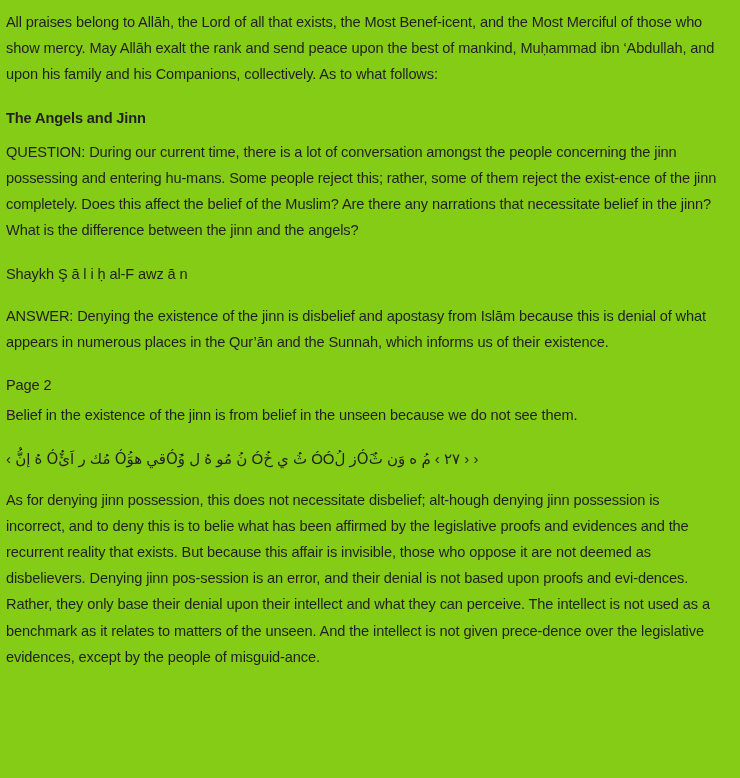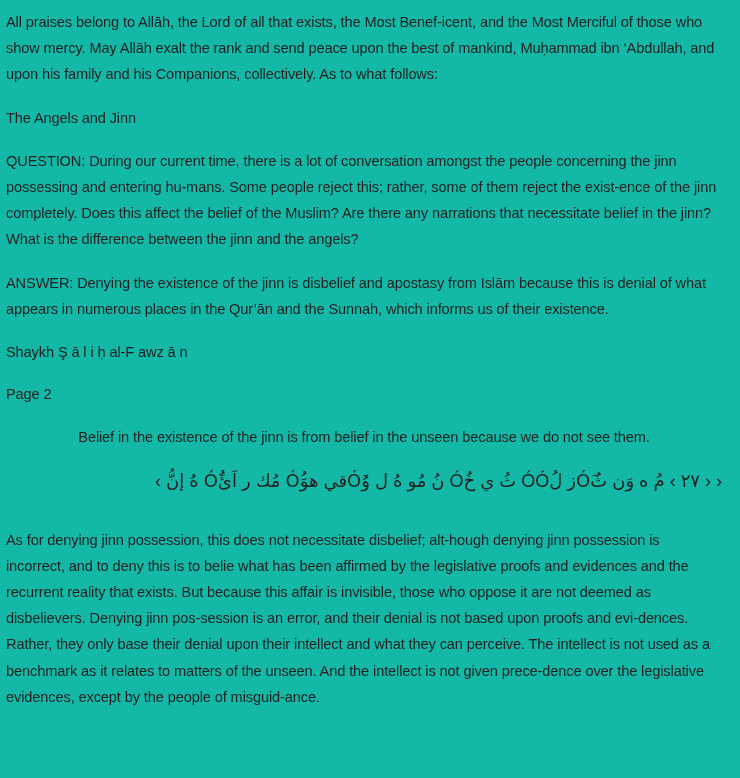--- a/index.html
+++ b/index.html
@@ -14,81 +14,81 @@
     overflow: hidden;
     font-family: "Liberation Sans", "DejaVu Sans", sans-serif;
     color: #231f20;
     -webkit-font-smoothing: antialiased;
   }
   .page {
     box-sizing: border-box;
     width: 740px;
     height: 778px;
     padding: 9px 18px 0 6px;
-    background: #14b8a6;
+    background: #84cc16;
   }
   .block {
     font-size: 14.6px;
     line-height: 26.2px;
     letter-spacing: -0.12px;
     color: #231f20;
     text-align: left;
     margin: 0;
     white-space: pre-wrap;
   }
   .para {
     margin-bottom: 17px;
   }
   .para-tight {
     margin-bottom: 16px;
-    text-align: center;
   }
   .heading {
     margin-bottom: 16px;
     letter-spacing: -0.05px;
   }
   .subheading {
-    margin-bottom: 17px;
+    margin-bottom: 8px;
+    font-weight: bold;
   }
   .attribution {
     margin-bottom: 16px;
   }
   .page-label {
-    margin-bottom: 17px;
+    margin-bottom: 4px;
   }
   .quran-line {
     direction: rtl;
-    text-align: right;
+    text-align: left;
     unicode-bidi: plaintext;
-    font-size: 18px;
+    font-size: 15px;
     line-height: 28px;
-    margin-bottom: 32px;
+    margin-bottom: 14px;
     white-space: nowrap;
     color: #231f20;
   }
   .quran-line .inner {
     display: inline-block;
     direction: rtl;
   }
 </style>
 </head>
 <body style="background: rgb(255, 255, 255);">
 
 <div class="page">
 
   <p class="block para">All praises belong to Allāh, the Lord of all that exists, the Most Benef-icent, and the Most Merciful of those who show mercy. May Allāh exalt the rank and send peace upon the best of mankind, Muḥammad ibn ‘Abdullah, and upon his family and his Companions, collectively. As to what follows:</p>
 
 
   <p class="block subheading">The Angels and Jinn</p>
 
   <p class="block para">QUESTION: During our current time, there is a lot of conversation amongst the people concerning the jinn possessing and entering hu-mans. Some people reject this; rather, some of them reject the exist-ence of the jinn completely. Does this affect the belief of the Muslim? Are there any narrations that necessitate belief in the jinn? What is the difference between the jinn and the angels?</p>
 
+  <p class="block attribution">Shaykh Ş ā l i ḥ al-F awz ā n</p>
+
   <p class="block para">ANSWER: Denying the existence of the jinn is disbelief and apostasy from Islām because this is denial of what appears in numerous places in the Qur’ān and the Sunnah, which informs us of their existence.</p>
-
-  <p class="block attribution">Shaykh Ş ā l i ḥ al-F awz ā n</p>
 
   <p class="block page-label">Page 2</p>
 
   <p class="block para-tight">Belief in the existence of the jinn is from belief in the unseen because we do not see them.</p>
 
 
   <div class="quran-line"><span class="inner">‹ ‹ ٢٧ › مُ ه وَن ثُÓَز لُÓÓ ثُ ي خُÓ نُ مُو هُ ل وُÓَقي هوَÓُ مُك ر اَئُÓَ هُ إنُّ ›</span></div>
 
 
   <p class="block para">As for denying jinn possession, this does not necessitate disbelief; alt-hough denying jinn possession is incorrect, and to deny this is to belie what has been affirmed by the legislative proofs and evidences and the recurrent reality that exists. But because this affair is invisible, those who oppose it are not deemed as disbelievers. Denying jinn pos-session is an error, and their denial is not based upon proofs and evi-dences. Rather, they only base their denial upon their intellect and what they can perceive. The intellect is not used as a benchmark as it relates to matters of the unseen. And the intellect is not given prece-dence over the legislative evidences, except by the people of misguid-ance.</p>

